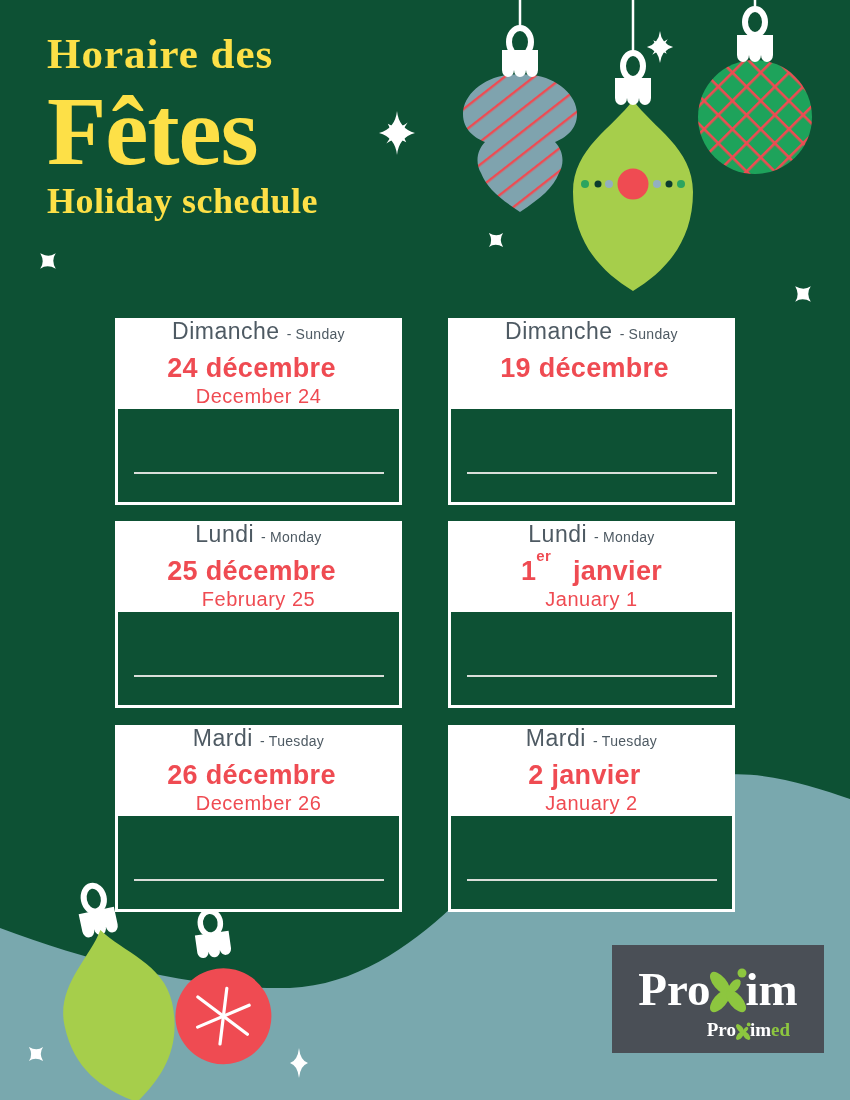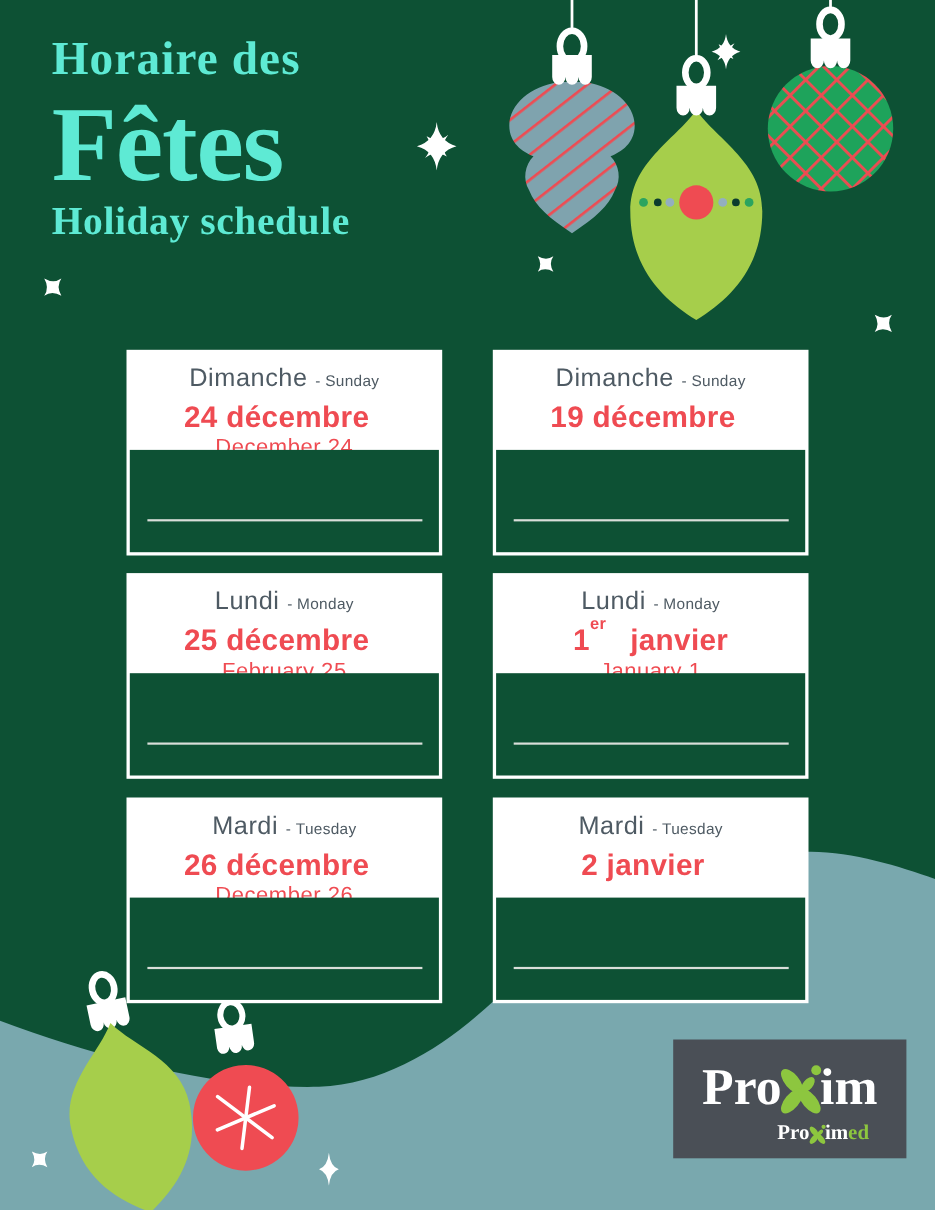--- a/index.html
+++ b/index.html
@@ -34,28 +34,28 @@
   .fill-blue{fill:var(--ornament_blue,#7FA3AE);}
   .fill-teal{fill:var(--wave_teal,#79A8AE);}
   .fill-dotgreen{fill:var(--dot_green,#2BA45F);}
   .fill-dotdark{fill:var(--dot_dark,#0C3C2E);}
   .fill-dotblue{fill:var(--dot_blue,#93AFC0);}
   .fill-logogreen{fill:var(--logo_green,#8DC63F);}
   .stroke-white{stroke:#fff;fill:none;}
   .snow{stroke:#fff;stroke-width:3.2;stroke-linecap:round;}
 
   
-  .title{left:47px;top:26px;color:#5eead4;font-family:"Liberation Serif","DejaVu Serif",serif;font-weight:bold;}
+  .title{left:47px;top:26px;color:#fde047;font-family:"Liberation Serif","DejaVu Serif",serif;font-weight:bold;}
   .title-line1{font-size:43px;line-height:56px;letter-spacing:1px;}
   .title-line2{font-size:97px;line-height:100px;letter-spacing:-1px;}
   .title-line3{font-size:36px;line-height:38px;letter-spacing:0.5px;}
 
   
   .card{position:absolute;width:287px;height:187px;background:#fff;}
-  .card-header{height:88px;padding-top:12px;box-sizing:border-box;text-align:center;}
+  .card-header{height:88px;padding-top:0;box-sizing:border-box;text-align:center;}
   .day-line{font-size:23px;line-height:26px;color:var(--day_slate,#4E5A63);letter-spacing:0.5px;}
   .day-small{font-size:14px;margin-left:7px;letter-spacing:0.3px;}
   .day-small .sep{margin-right:4px;}
   .date-fr{font-size:27px;line-height:28px;font-weight:bold;color:var(--accent_red,#EF4B52);margin-top:1px;letter-spacing:0.3px;}
   .date-fr sup{font-size:15px;position:relative;top:-9px;margin-right:14px;}
   .date-en{font-size:20px;line-height:22px;color:var(--accent_red,#EF4B52);margin-top:3px;letter-spacing:0.5px;}
   .card-body{position:absolute;left:3px;right:3px;bottom:3px;top:91px;background:var(--background_green,#0D5134);}
   .write-line{position:absolute;left:50%;transform:translateX(-50%);bottom:28px;width:250px;height:2px;background:var(--write_line_gray,#D9DED9);}
 
   
@@ -220,20 +220,21 @@
     </div>
     <div class="card-body">
         <div class="write-line"></div>
       </div>
   </div>
 
   <div class="card" style="left:448px;top:725px">
     <div class="card-header">
       <div class="day-line"><span>Mardi</span><span class="day-small"><span class="sep">-</span><span>Tuesday</span></span></div>
       <div class="date-fr"><span>2 janvier</span><sup></sup><span></span></div>
+      <div class="date-en">January 2</div>
     </div>
     <div class="card-body">
         <div class="write-line"></div>
       </div>
   </div>
 
   <div class="abs logo-box">
     <div class="logo-main">
       <span>Pro</span>
       <svg width="40" height="48" viewBox="0 0 40 48">

